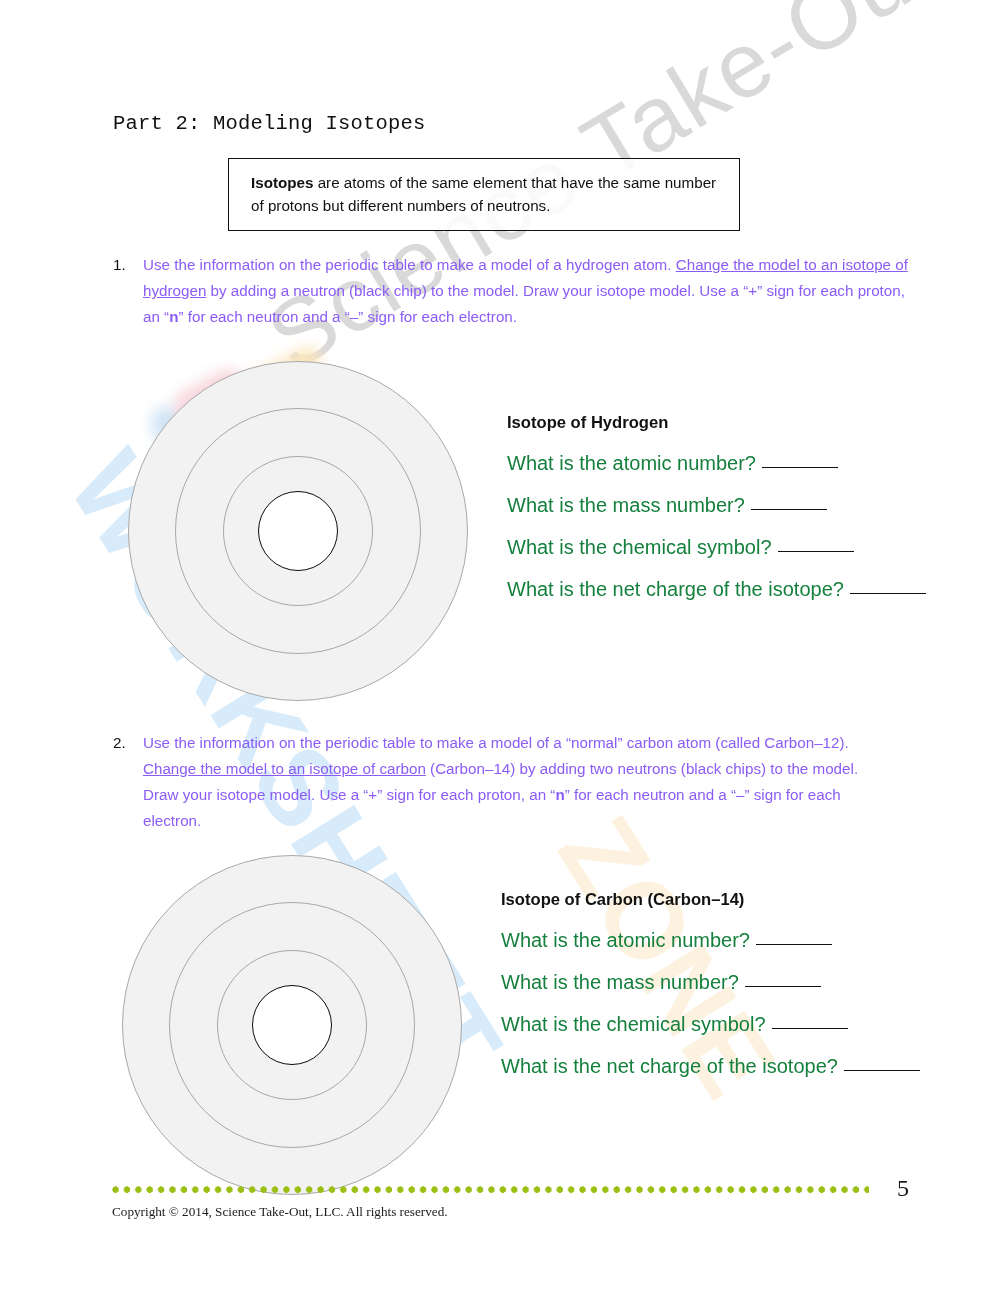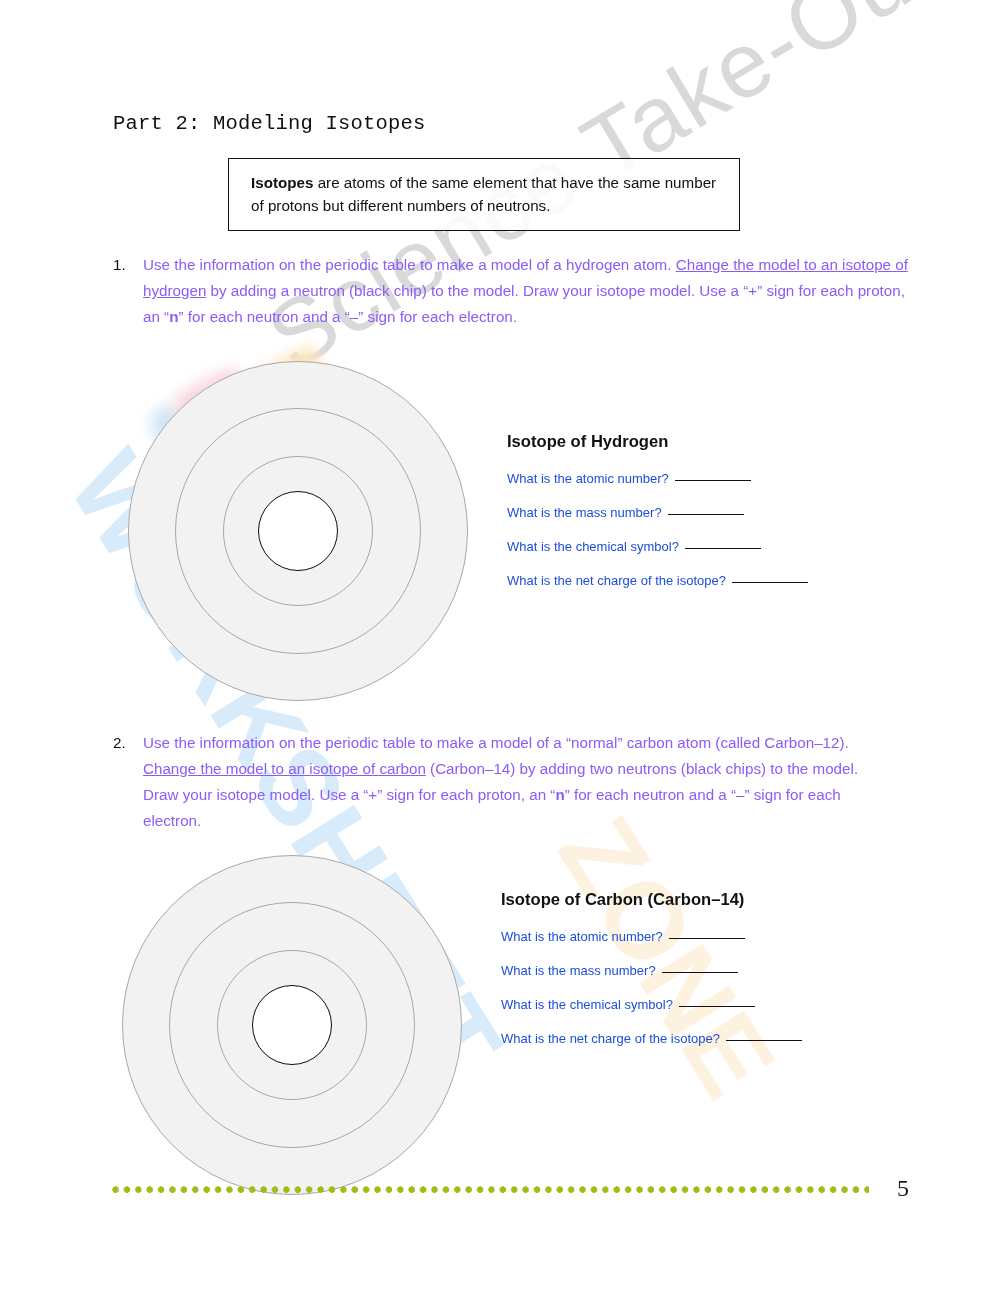--- a/index.html
+++ b/index.html
@@ -176,35 +176,35 @@
 
   
   .panel { position: absolute; z-index: 2; }
   .panel h3 {
     margin: 0 0 19px 0;
     font-size: 16.6px;
     font-weight: 700;
     color: #111111;
   }
   .panel .qline {
-    font-size: 13px;
-    color: #1d4ed8;
+    font-size: 20px;
+    color: #15803d;
     margin-bottom: 19px;
     white-space: nowrap;
   }
   .panel .qline:last-child { margin-bottom: 0; }
   .blank {
     display: inline-block;
     border-bottom: 1.4px solid #111111;
     width: 76px;
     margin-left: 6px;
     vertical-align: 2px;
   }
 
-  #panel1 { left: 507px; top: 432px; }
+  #panel1 { left: 507px; top: 413px; }
   #panel2 { left: 501px; top: 890px; }
 
   
   .footer { position: absolute; z-index: 3; }
   .dots {
     position: absolute;
     left: 112px;
     top: 1186px;
     width: 757px;
     height: 8px;
@@ -293,17 +293,18 @@
       <div class="qline"><span>What is the atomic number?</span><span class="blank"></span></div>
       <div class="qline"><span>What is the mass number?</span><span class="blank"></span></div>
       <div class="qline"><span>What is the chemical symbol?</span><span class="blank"></span></div>
       <div class="qline"><span>What is the net charge of the isotope?</span><span class="blank"></span></div>
     </div>
 
     <div class="footer">
       <div class="dots"></div>
       <div class="page-num">5</div>
       <div class="copy">
+        <div>Copyright © 2014, Science Take-Out, LLC.  All rights reserved.</div>
       </div>
     </div>
 
   </div>
 </div>
 
 </body></html>

